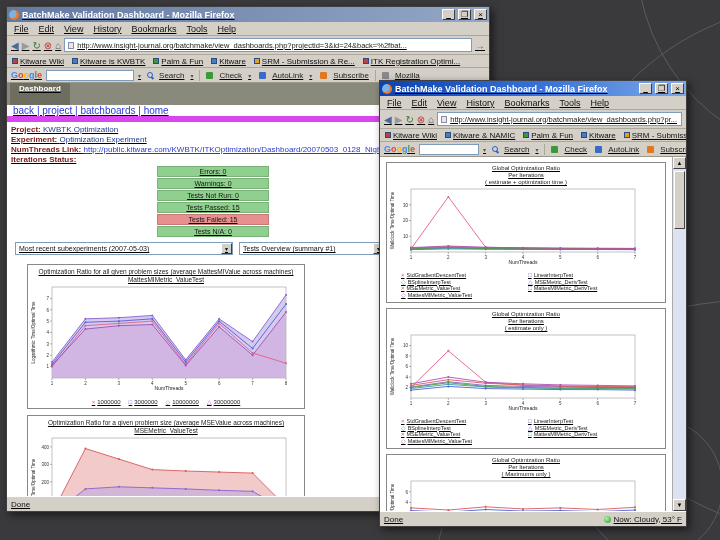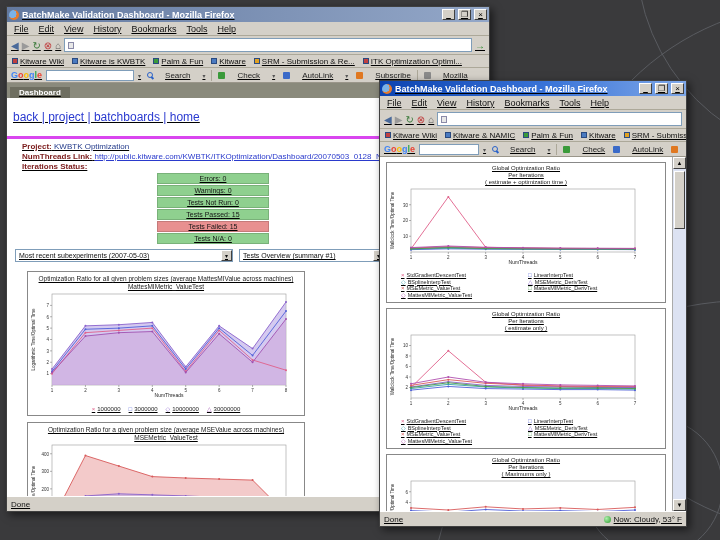--- a/index.html
+++ b/index.html
@@ -25,38 +25,38 @@
   .urlbox{flex:1;display:flex;align-items:center;background:#fff;border:1px solid #7f9db9;height:14px;font-size:7.5px;padding:0 3px;gap:3px;overflow:hidden;white-space:nowrap;color:#222;}
   .page-ico{width:6px;height:7px;background:#e8e8e8;border:1px solid #8a8aa8;flex:0 0 auto;}
 
   .bookbar{display:flex;align-items:center;gap:8px;font-size:8px;height:13px;padding:0 5px;border-bottom:1px solid #aca899;flex:0 0 auto;white-space:nowrap;overflow:hidden;color:#111;}
   .bm{display:flex;align-items:center;gap:2px;}
   .bm-icon{width:6px;height:6px;background:#4a7ac0;border:1px solid #2a4a80;flex:0 0 auto;}
 
   .googlebar{display:flex;align-items:center;gap:4px;font-size:8px;height:15px;padding:0 4px;border-bottom:1px solid #9a968a;flex:0 0 auto;white-space:nowrap;overflow:hidden;color:#222;}
   .glogo{font-weight:bold;font-size:9px;}
   .gsearch{width:88px;height:11px;background:#fff;border:1px solid #7f9db9;flex:0 0 auto;}
-  .gbtn{display:flex;align-items:center;gap:12px;padding:0 2px;}
+  .gbtn{display:flex;align-items:center;gap:6px;padding:0 2px;}
   .dd{font-size:6px;color:#555;}
   .sep{width:1px;height:11px;background:#aca899;flex:0 0 auto;}
   .ico{width:7px;height:7px;border-radius:1px;display:inline-block;flex:0 0 auto;}
   .mag{width:6px;height:6px;border:1.5px solid #2a62c8;border-radius:50%;position:relative;display:inline-block;flex:0 0 auto;}
   .mag::after{content:"";position:absolute;width:3px;height:1.5px;background:#2a62c8;transform:rotate(45deg);right:-2px;bottom:-1px;}
 
   .content{flex:1;background:#fff;overflow:hidden;position:relative;}
 
   .statusbar{height:15px;display:flex;align-items:center;font-size:8px;padding:0 4px;gap:8px;border-top:1px solid #fff;flex:0 0 auto;background:#d4d0c8;color:#111;}
   .weather{margin-left:auto;display:flex;align-items:center;gap:3px;}
   .wdot{width:7px;height:7px;border-radius:50%;background:radial-gradient(circle at 35% 35%,#aef0ae,#2a9a2a);}
 
   
-  .pagetabs{height:15px;background:#8a8a7c;display:flex;align-items:flex-end;padding-left:3px;}
+  .pagetabs{height:22px;background:#8a8a7c;display:flex;padding-left:3px;}
   .ptab{background:#6e6e60;color:#fff;font-size:8px;padding:1px 9px;font-weight:bold;}
-  .crumbs{font-size:12px;color:#2a3ad0;padding:12px 6px;border-bottom:3px solid #d946ef;}
-  .fields{padding:3px 15px 0;}
+  .crumbs{font-size:10px;color:#2a3ad0;padding:0 6px;border-bottom:6px solid #d946ef;}
+  .fields{padding:3px 4px 0;}
   .field{font-size:8px;line-height:10px;white-space:nowrap;overflow:hidden;}
   .flabel{color:#7a1a1a;font-weight:bold;}
   .fvalue{color:#223a8a;}
   .fvalue.link{color:#2a3acc;text-decoration:underline;}
   .pills{margin:1px 0 2px 150px;width:112px;}
   .pill{font-size:7px;text-align:center;color:#141414;margin-top:1px;padding:0 2px;line-height:9px;border:1px solid rgba(0,0,0,.15);}
   .selrow{display:flex;gap:6px;padding:3px 8px;}
   .select{display:flex;align-items:center;border:1px solid #7f9db9;background:#fff;height:13px;font-size:7px;padding-left:3px;color:#111;overflow:hidden;white-space:nowrap;}
   .select .arrow{margin-left:auto;width:11px;height:11px;background:#d4d0c8;border:1px solid;border-color:#fff #404040 #404040 #fff;font-size:6px;text-align:center;line-height:10px;flex:0 0 auto;}
   .chartbox{border:1px solid #888;margin:6px 0 0 20px;width:278px;padding:3px 2px;background:#fff;}
@@ -101,20 +101,21 @@
     <span class="menu-item">Help</span>
   </div>
   <div class="navbar">
     <span class="nav-btn" style="color:#4a6a9a;">◀</span>
     <span class="nav-btn" style="color:#9a9a9a;">▶</span>
     <span class="nav-btn" style="color:#3a7a3a;">↻</span>
     <span class="nav-btn" style="color:#c04040;">⊗</span>
     <span class="nav-btn" style="color:#555;">⌂</span>
     <span class="urlbox">
       <span class="page-ico"></span>
+      <span>http://www.insight-journal.org/batchmake/view_dashboards.php?projectid=3&amp;id=24&amp;back=%2fbat...</span>
     </span>
     <span class="nav-btn" style="color:#2a8a2a;">→</span>
   </div>
   <div class="bookbar">
     <span class="bm">
         <span class="bm-icon" style="background:#c04040;"></span>
         <span>Kitware Wiki</span>
       </span>
     <span class="bm">
         <span class="bm-icon"></span>
@@ -127,21 +128,21 @@
     <span class="bm">
         <span class="bm-icon"></span>
         <span>Kitware</span>
       </span>
     <span class="bm">
         <span class="bm-icon" style="background:#e0a020;"></span>
         <span>SRM - Submission &amp; Re...</span>
       </span>
     <span class="bm">
         <span class="bm-icon" style="background:#c04040;"></span>
-        <span>ITK Optimization Optimi...</span>
+        <span>ITK Registration Optimi...</span>
       </span>
   </div>
   <div class="googlebar">
     <span class="glogo"><span style="color: rgb(66, 133, 244);">G</span><span style="color: rgb(234, 67, 53);">o</span><span style="color: rgb(251, 188, 5);">o</span><span style="color: rgb(66, 133, 244);">g</span><span style="color: rgb(52, 168, 83);">l</span><span style="color: rgb(234, 67, 53);">e</span></span>
     <span class="gsearch"></span>
     <span class="dd">▾</span>
     <span class="gbtn">
         <span class="mag"></span>
         <span>Search</span>
         <span class="dd">▾</span>
@@ -167,20 +168,21 @@
         <span>Mozilla</span>
       </span>
   </div>
   <div class="content">
     <div class="pagetabs">
       <span class="ptab">Dashboard</span>
     </div>
     <div class="crumbs">back | project | batchboards | home</div>
     <div class="fields">
       <div class="field"><span class="flabel">Project:</span> <span class="fvalue">KWBTK Optimization</span></div>
+      <div class="field"><span class="flabel">Experiment:</span> <span class="fvalue">Optimization Experiment</span></div>
       <div class="field"><span class="flabel">NumThreads Link:</span> <span class="fvalue link">http://public.kitware.com/KWBTK/ITKOptimization/Dashboard/20070503_0128_NightlyDashboard.xml</span></div>
       <div class="field"><span class="flabel">Iterations Status:</span></div>
     </div>
     <div class="pills">
       <div class="pill" style="background: rgb(143, 208, 143);">Errors: 0</div>
       <div class="pill" style="background: rgb(143, 208, 143);">Warnings: 0</div>
       <div class="pill" style="background: rgb(143, 208, 143);">Tests Not Run: 0</div>
       <div class="pill" style="background: rgb(143, 208, 143);">Tests Passed: 15</div>
       <div class="pill" style="background: rgb(232, 144, 144);">Tests Failed: 15</div>
       <div class="pill" style="background: rgb(143, 208, 143);">Tests N/A: 0</div>
@@ -382,20 +384,21 @@
     <span class="menu-item">Help</span>
   </div>
   <div class="navbar">
     <span class="nav-btn" style="color:#4a6a9a;">◀</span>
     <span class="nav-btn" style="color:#9a9a9a;">▶</span>
     <span class="nav-btn" style="color:#3a7a3a;">↻</span>
     <span class="nav-btn" style="color:#c04040;">⊗</span>
     <span class="nav-btn" style="color:#555;">⌂</span>
     <span class="urlbox">
       <span class="page-ico"></span>
+      <span>http://www.insight-journal.org/batchmake/view_dashboards.php?pr...</span>
     </span>
   </div>
   <div class="bookbar">
     <span class="bm">
         <span class="bm-icon" style="background:#c04040;"></span>
         <span>Kitware Wiki</span>
       </span>
     <span class="bm">
         <span class="bm-icon"></span>
         <span>Kitware &amp; NAMIC</span>

